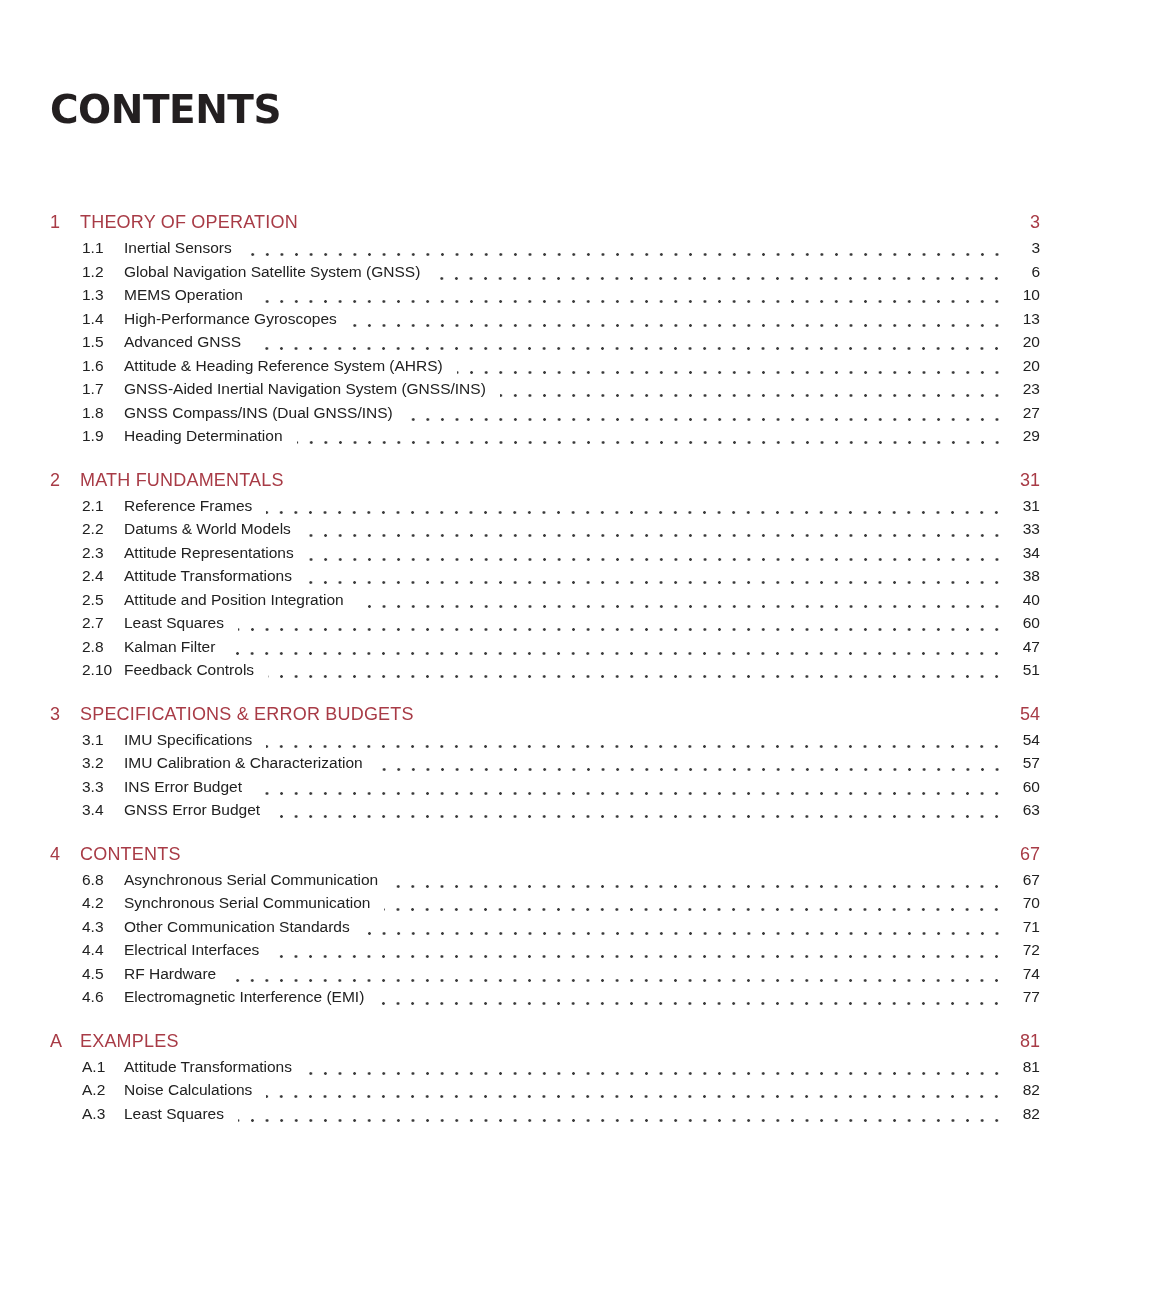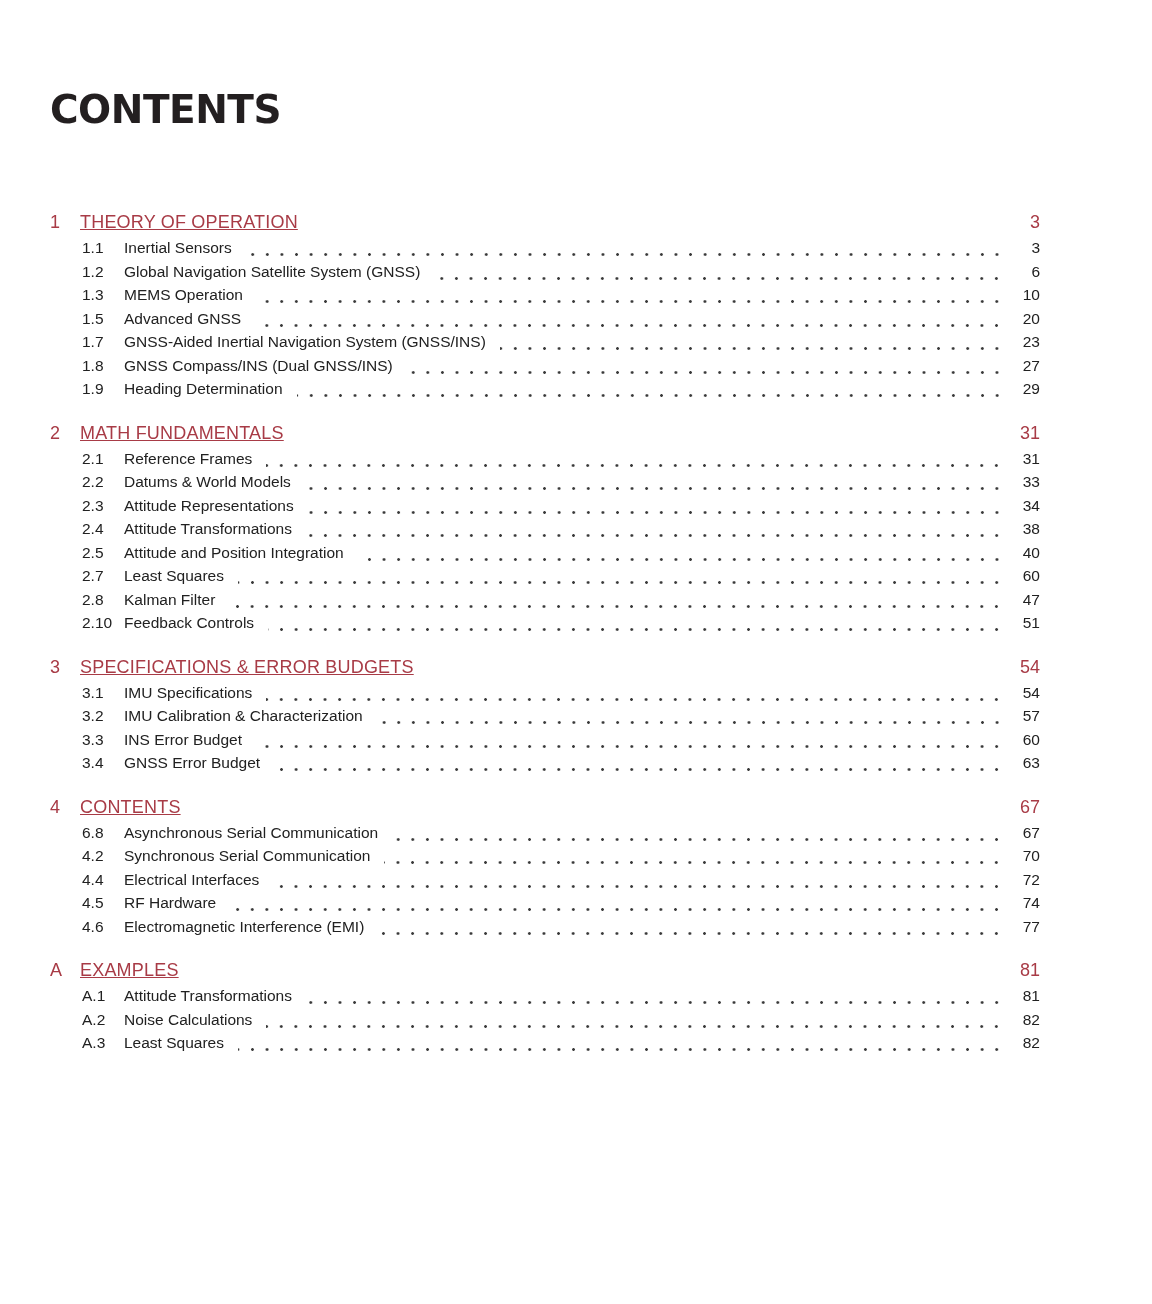--- a/index.html
+++ b/index.html
@@ -37,21 +37,21 @@
     display: flex;
     align-items: baseline;
     margin-top: 20px;
     margin-bottom: 2px;
     font-size: 18px;
     line-height: 24px;
     color: var(--accent);
     cursor: pointer;
   }
   .sec-num { width: 30px; flex: none; }
-  .sec-title { flex: 1 1 auto; letter-spacing: 0.2px; text-decoration: underline; }
+  .sec-title { flex: 1 1 auto; letter-spacing: 0.2px; }
   .sec-page { width: 32px; flex: none; text-align: right; }
   .item-row {
     display: flex;
     align-items: center;
     font-size: 15.5px;
     line-height: 23.5px;
     color: var(--text);
     cursor: pointer;
   }
   .item-num { margin-left: 32px; width: 42px; flex: none; }
@@ -97,28 +97,40 @@
     <span class="item-page">6</span>
   </div>
 
   <div class="item-row">
     <span class="item-num">1.3</span>
     <span class="item-title">MEMS Operation</span>
     <span class="leader"></span>
     <span class="item-page">10</span>
   </div>
 
+  <div class="item-row">
+    <span class="item-num">1.4</span>
+    <span class="item-title">High-Performance Gyroscopes</span>
+    <span class="leader"></span>
+    <span class="item-page">13</span>
+  </div>
 
   <div class="item-row">
     <span class="item-num">1.5</span>
     <span class="item-title">Advanced GNSS</span>
     <span class="leader"></span>
     <span class="item-page">20</span>
   </div>
 
+  <div class="item-row">
+    <span class="item-num">1.6</span>
+    <span class="item-title">Attitude &amp; Heading Reference System (AHRS)</span>
+    <span class="leader"></span>
+    <span class="item-page">20</span>
+  </div>
 
   <div class="item-row">
     <span class="item-num">1.7</span>
     <span class="item-title">GNSS-Aided Inertial Navigation System (GNSS/INS)</span>
     <span class="leader"></span>
     <span class="item-page">23</span>
   </div>
 
   <div class="item-row">
     <span class="item-num">1.8</span>
@@ -254,20 +266,26 @@
     <span class="item-page">67</span>
   </div>
 
   <div class="item-row">
     <span class="item-num">4.2</span>
     <span class="item-title">Synchronous Serial Communication</span>
     <span class="leader"></span>
     <span class="item-page">70</span>
   </div>
 
+  <div class="item-row">
+    <span class="item-num">4.3</span>
+    <span class="item-title">Other Communication Standards</span>
+    <span class="leader"></span>
+    <span class="item-page">71</span>
+  </div>
 
   <div class="item-row">
     <span class="item-num">4.4</span>
     <span class="item-title">Electrical Interfaces</span>
     <span class="leader"></span>
     <span class="item-page">72</span>
   </div>
 
   <div class="item-row">
     <span class="item-num">4.5</span>

